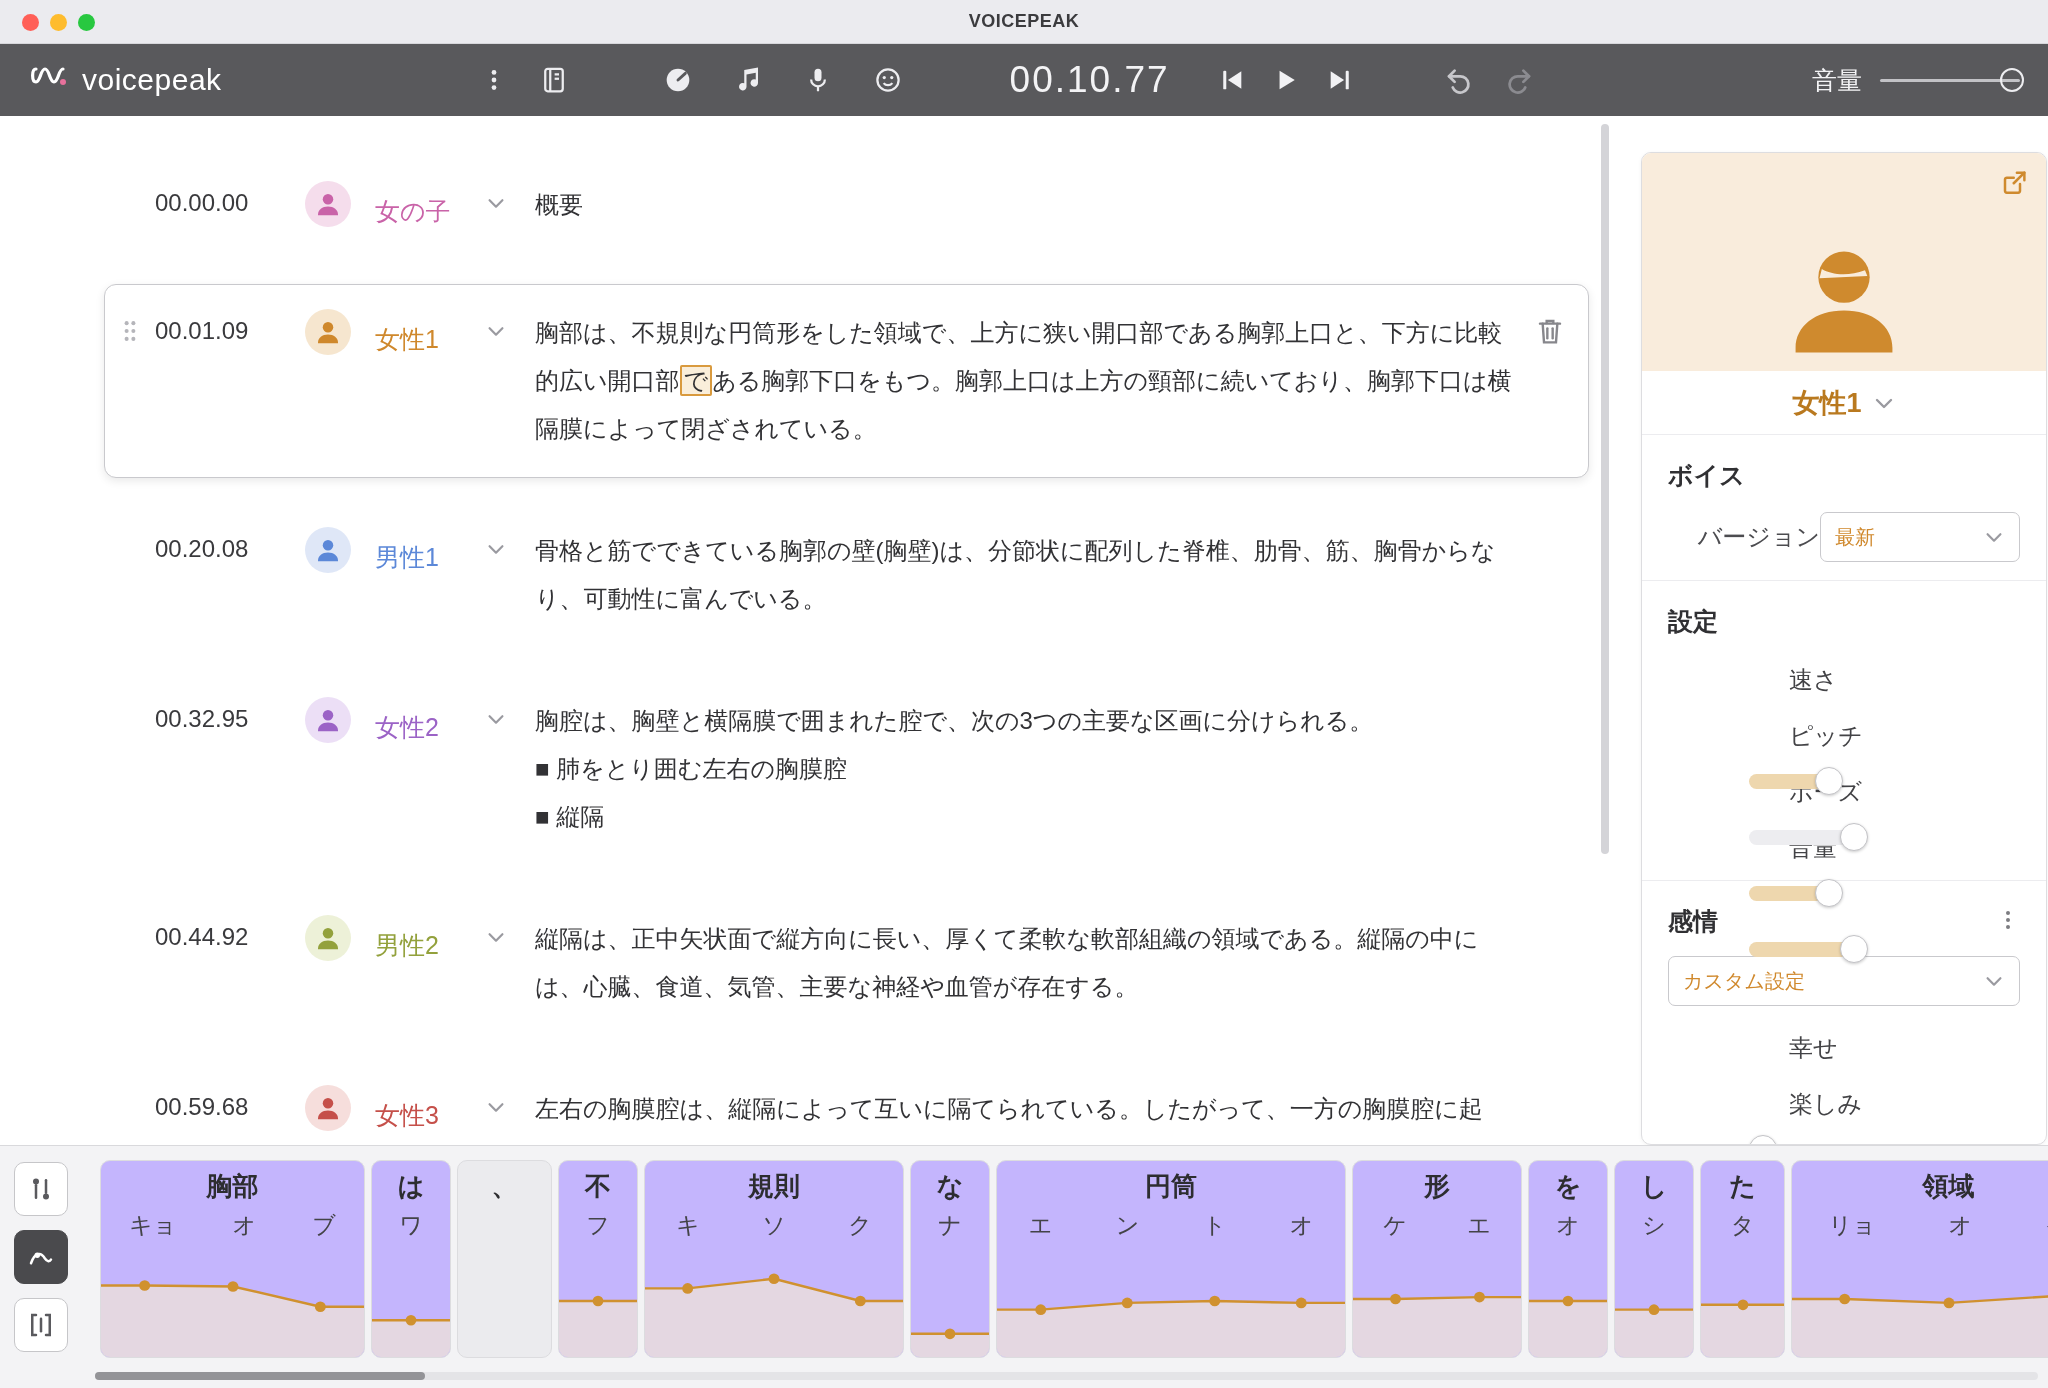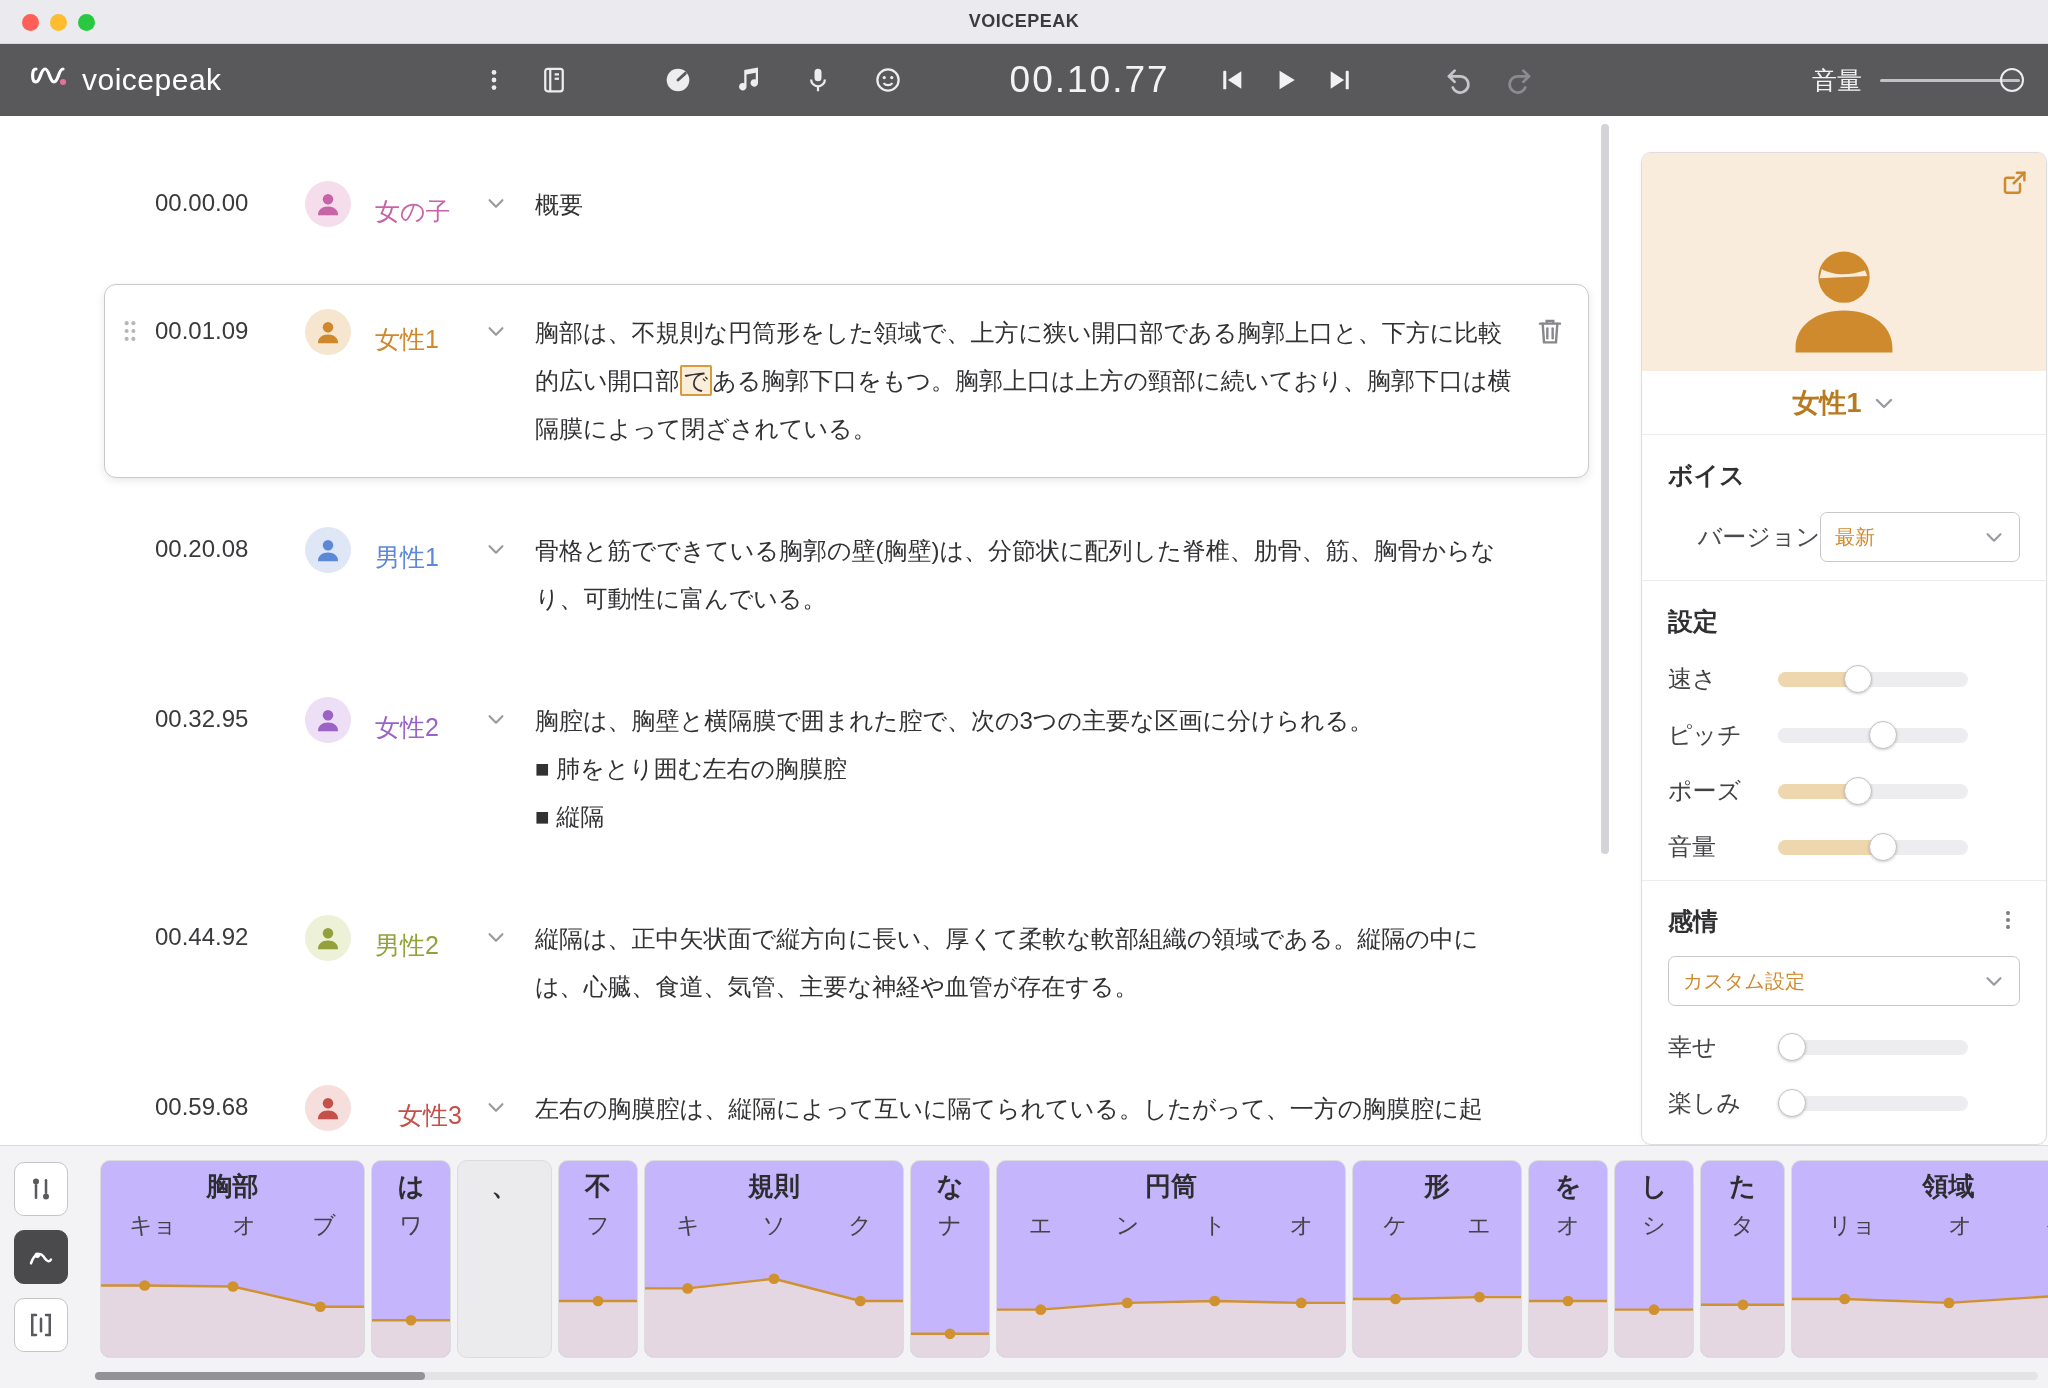--- a/index.html
+++ b/index.html
@@ -64,21 +64,21 @@
   .sec-label { font-size:25px; font-weight:bold; color:#303033; }
   .version-row { margin-top:20px; display:flex; align-items:center; justify-content:flex-end; }
   .version-row > span { font-size:24px; color:#4c4c50; }
   .select { height:50px; border:1px solid #c9c9cd; border-radius:7px; background:#fff;
     display:flex; align-items:center; justify-content:space-between; padding:0 14px; cursor:pointer; }
   .select .sel-val { font-size:20px; color:#d0892d; }
   .select.narrow { width:200px; }
   .select.wide { width:100%; margin-top:18px; }
   .sec-head { display:flex; align-items:center; justify-content:space-between; }
   .kebab-sm { background:none; border:none; cursor:pointer; }
-  .slider-row { display:flex; align-items:center; margin-top:26px; height:30px; }
+  .slider-row { display:flex; align-items:center; margin-top:26px; height:30px;flex-direction:column; }
   .slider-label { width:110px; flex:0 0 110px; font-size:24px; color:#434346; }
   .slider-track { position:relative; height:15px; border-radius:8px; background:#ededf0; }
   .slider-fill { position:absolute; left:0; top:0; height:15px; border-radius:8px; background:#eed7ae; }
   .slider-knob { position:absolute; top:-7px; width:28px; height:28px; background:#fff; border:1px solid #c3c3c7;
     border-radius:50%; box-shadow:0 1px 3px rgba(0,0,0,.2); cursor:pointer; }
 
   
   .bottom { position:absolute; top:1145px; left:0; width:2048px; height:243px; background:#f3f3f5; border-top:1px solid #d9d9dc; }
   .tools { position:absolute; left:14px; top:16px; display:flex; flex-direction:column; gap:14px; }
   .tool-btn { width:54px; height:54px; border:1px solid #c6c6c9; border-radius:10px; background:#fff;
@@ -309,21 +309,21 @@
           </div>
         </div>
         <div class="line-row">
           <div class="line-time">00.59.68</div>
           <div class="avatar" style="background: rgb(246, 222, 220);">
             <svg width="30" height="30" viewBox="0 0 24 24" fill="#c5504a">
               <circle cx="12" cy="8.2" r="4.2"></circle>
               <path d="M12 14c-4.6 0-8 2.6-8 6.4V21h16v-.6C20 16.6 16.6 14 12 14z"></path>
             </svg>
           </div>
-          <div class="line-speaker" style="color: rgb(197, 80, 74); text-align: center;">女性3</div>
+          <div class="line-speaker" style="color: rgb(197, 80, 74);">女性3</div>
           <div class="line-chev"><svg width="22" height="22" viewBox="0 0 24 24" fill="none" stroke="#9a9aa0" stroke-width="2.4" stroke-linecap="round" stroke-linejoin="round">
               <path d="M5 9l7 7 7-7"></path>
             </svg></div>
           <div class="line-text">
             <div>左右の胸膜腔は、縦隔によって互いに隔てられている。したがって、一方の胸膜腔に起</div>
           </div>
         </div>
       </div>
     <div class="v-scrollbar"></div>
 

